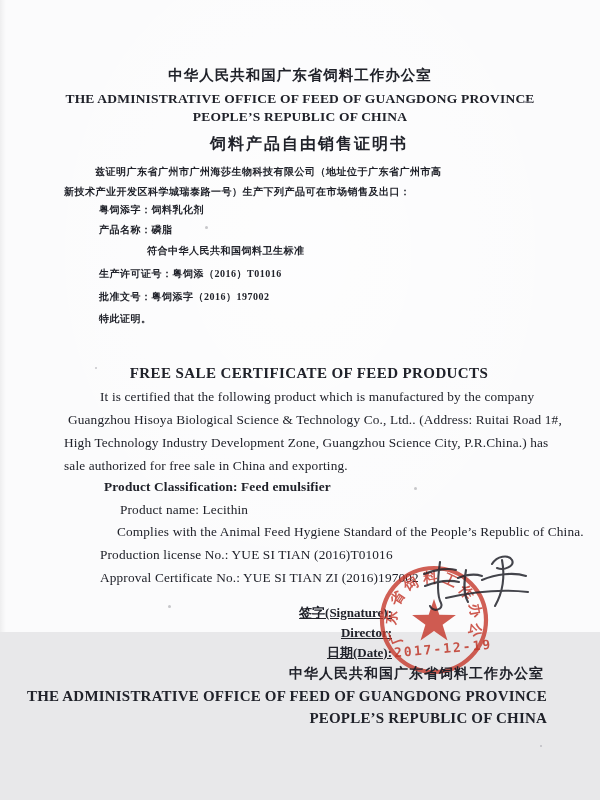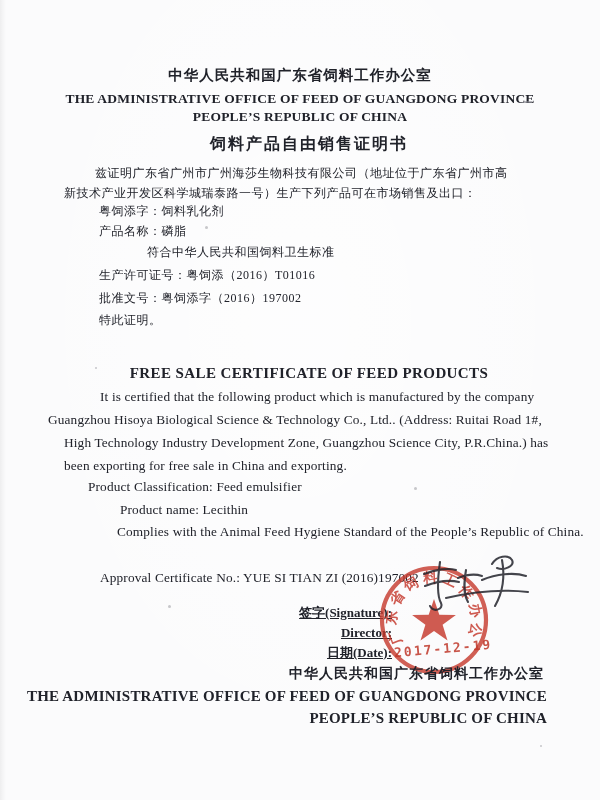--- a/index.html
+++ b/index.html
@@ -6,28 +6,28 @@
     --paper:#fbfbfc; --ink:#20222a; --seal-red:#c43529; --stamp-red:#c0392b;
   }
   html,body{margin:0;padding:0;}
   body{
     width:600px;height:800px;overflow:hidden;
     background:#e8e8ea;
     font-family:"Liberation Serif","DejaVu Serif",serif;
     color:var(--ink);
   }
   .page{
-    position:relative;width:600px;height:800px;
+    position:relative;width:600px;height:632px;
     background:
       radial-gradient(ellipse at 50% 40%, rgba(255,255,255,.6), rgba(0,0,0,0) 70%),
       linear-gradient(90deg, rgba(0,0,0,.05), rgba(0,0,0,0) 6px),
       var(--paper);
   }
   .line{position:absolute;white-space:nowrap;line-height:1.25;}
-  .cn{font-family:"Liberation Serif","DejaVu Serif",serif;font-weight:400;font-size:12px;letter-spacing:.5px;}
+  .cn{font-family:"Liberation Serif","DejaVu Serif",serif;font-weight:700;font-size:10px;letter-spacing:.5px;}
   .cn-head{font-weight:700;font-size:14.5px;letter-spacing:1px;}
   .en-head{font-weight:700;font-size:13.5px;letter-spacing:.2px;}
   .doc-title{font-weight:700;font-size:16px;letter-spacing:2px;}
   .en-sec-title{font-weight:700;font-size:15px;letter-spacing:.4px;}
   .en{font-size:13.3px;letter-spacing:.15px;}
   .center{left:0;right:0;text-align:center;padding-left:18px;}
   .header-block{position:absolute;top:66px;left:0;right:0;text-align:center;}
   .header-block div{margin:0 auto;}
   .sig-label{font-size:13px;font-weight:600;text-align:right;text-decoration:underline;}
   .footer-cn{font-weight:600;font-size:14px;letter-spacing:1px;}
@@ -61,26 +61,27 @@
   <div class="line cn" style="left:64px;top:186px;">新技术产业开发区科学城瑞泰路一号）生产下列产品可在市场销售及出口：</div>
   <div class="line cn" style="left:99px;top:204px;">粤饲添字：饲料乳化剂</div>
   <div class="line cn" style="left:99px;top:224px;">产品名称：磷脂</div>
   <div class="line cn" style="left:99px;top:245px;margin-left:48px;">符合中华人民共和国饲料卫生标准</div>
   <div class="line cn" style="left:99px;top:268px;">生产许可证号：粤饲添（2016）T01016</div>
   <div class="line cn" style="left:99px;top:291px;">批准文号：粤饲添字（2016）197002</div>
   <div class="line cn" style="left:99px;top:313px;">特此证明。</div>
 
   <div class="line center en-sec-title" style="top:364px;">FREE SALE CERTIFICATE OF FEED PRODUCTS</div>
   <div class="line en" style="left:100px;top:389px;">It is certified that the following product which is manufactured by the company</div>
-  <div class="line en" style="left:48px;top:412px;">Guangzhou Hisoya Biological Science &amp; Technology Co., Ltd.. (Address: Ruitai Road 1#,</div>
+  <div class="line en" style="left:68px;top:412px;">Guangzhou Hisoya Biological Science &amp; Technology Co., Ltd.. (Address: Ruitai Road 1#,</div>
   <div class="line en" style="left:64px;top:435px;">High Technology Industry Development Zone, Guangzhou Science City, P.R.China.) has</div>
-  <div class="line en" style="left:64px;top:458px;">been exporting for free sale in China and exporting.</div>
-  <div class="line en" style="left:88px;top:479px;">Product Classification: Feed emulsifier</div>
+  <div class="line en" style="left:64px;top:458px;">sale authorized for free sale in China and exporting.</div>
+  <div class="line en" style="left:104px;top:479px;font-weight:bold;">Product Classification: Feed emulsifier</div>
   <div class="line en" style="left:100px;top:502px;margin-left:20px;">Product name: Lecithin</div>
   <div class="line en" style="left:117px;top:524px;">Complies with the Animal Feed Hygiene Standard of the People’s Republic of China.</div>
+  <div class="line en" style="left:100px;top:547px;">Production license No.: YUE SI TIAN (2016)T01016</div>
   <div class="line en" style="left:100px;top:570px;">Approval Certificate No.: YUE SI TIAN ZI (2016)197002</div>
 
   <div class="line sig-label" style="right:208px;top:605px;">签字(Signature):</div>
   <div class="line sig-label" style="right:208px;top:625px;">Director:</div>
   <div class="line sig-label" style="right:208px;top:645px;">日期(Date):</div>
 
   <svg class="seal-svg" viewBox="0 0 126 126" aria-hidden="true">
     <g opacity="0.88">
       <circle cx="62" cy="62" r="52" fill="none" stroke="#c43529" stroke-width="4.2" opacity="0.9"></circle>
       <path id="sealArc" d="M 32,85.4 A 38,38 0 1 1 92,85.4" fill="none"></path>

